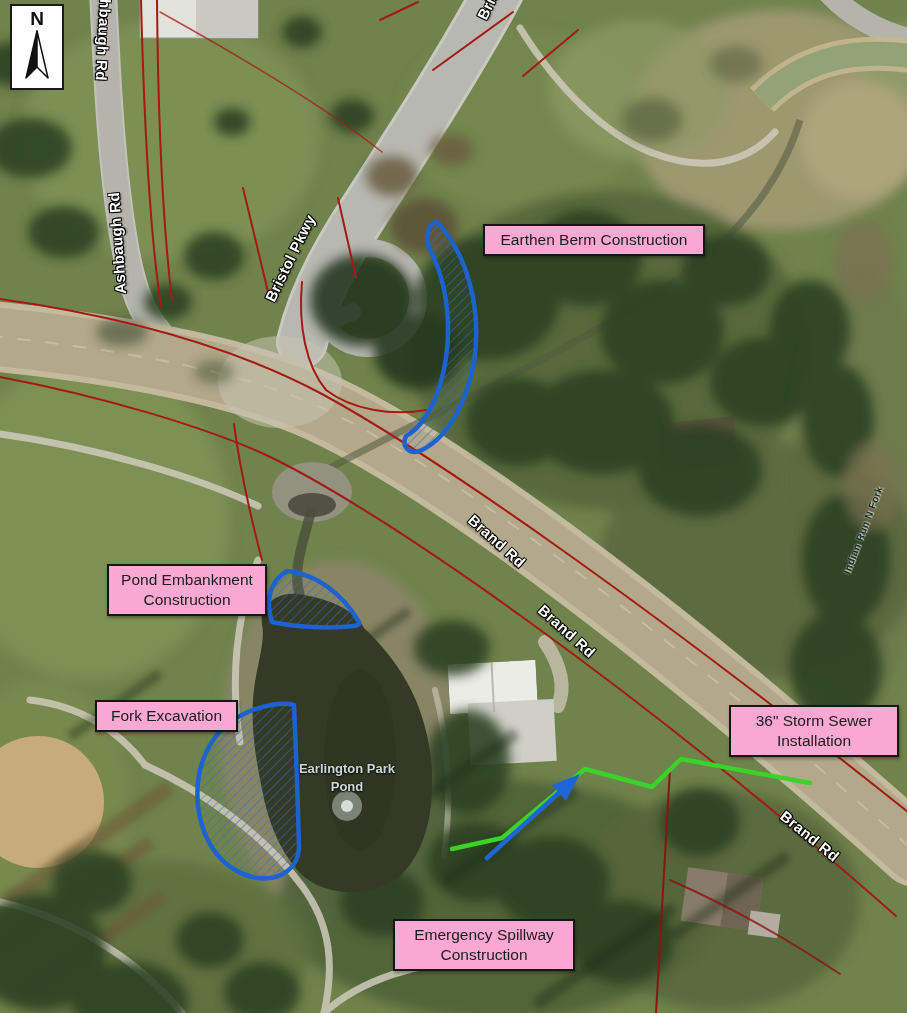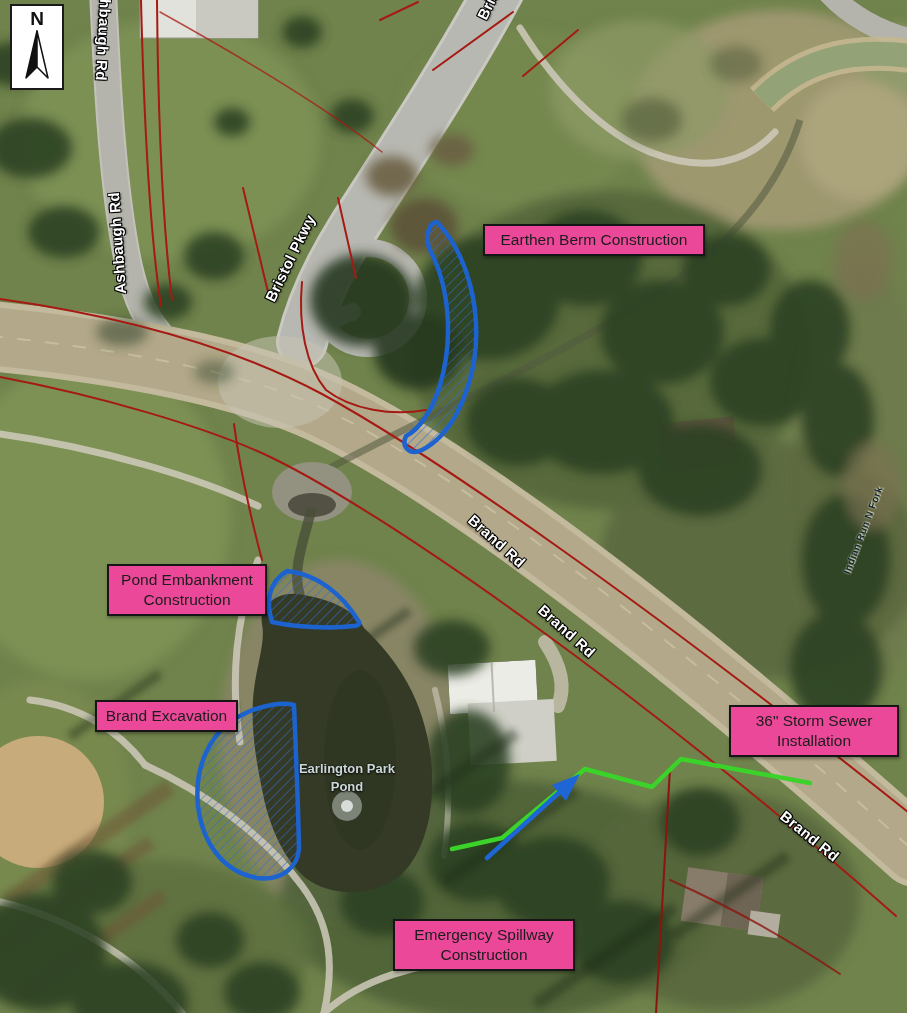--- a/index.html
+++ b/index.html
@@ -1,20 +1,20 @@
 <!DOCTYPE html>
 <html><head>
 <meta charset="utf-8">
 <style>
   html,body{margin:0;padding:0;background:#222;}
   .stage{position:relative;width:907px;height:1013px;overflow:hidden;
          font-family:"Liberation Sans",sans-serif;background:#70834c;}
   .stage svg.map{position:absolute;left:0;top:0;}
   
-  .callout{position:absolute;background:#ec4899;border:2px solid #161616;color:#1c1c1c;
+  .callout{position:absolute;background:#f9a8d4;border:2px solid #161616;color:#1c1c1c;
            font-size:15.5px;line-height:1.28;text-align:center;padding:4px 6px;
            box-sizing:border-box;box-shadow:1px 2px 3px rgba(0,0,0,.35);}
   #co-earthen{left:483px;top:224px;width:222px;}
   #co-embank{left:107px;top:521px;width:160px;margin-top:43px;}
   #co-excav{left:95px;top:700px;width:143px;}
   #co-sewer{left:729px;top:705px;width:170px;}
   #co-spill{left:393px;top:875px;width:182px;margin-top:44px;}
   
   .road-label{position:absolute;font-weight:700;color:#fff;font-size:15px;letter-spacing:.4px;
       white-space:nowrap;transform-origin:center;
@@ -235,21 +235,21 @@
 <div id="north">
   <span class="n">N</span>
   <svg width="28" height="54" viewBox="0 0 28 54">
     <polygon points="14,3 3,50 14,39" fill="#111" stroke="#111" stroke-width="1.5" stroke-linejoin="round"></polygon>
     <polygon points="14,3 25,50 14,39" fill="#fff" stroke="#111" stroke-width="1.5" stroke-linejoin="round"></polygon>
   </svg>
 </div>
 
 <div class="callout" id="co-earthen">Earthen Berm Construction</div>
 <div class="callout" id="co-embank">Pond Embankment Construction</div>
-<div class="callout" id="co-excav">Brand Excavation</div>
+<div class="callout" id="co-excav">Fork Excavation</div>
 <div class="callout" id="co-sewer">36" Storm Sewer Installation</div>
 <div class="callout" id="co-spill">Emergency Spillway Construction</div>
 
 <div class="road-label" id="rl-ash-n">Ashbaugh Rd</div>
 <div class="road-label" id="rl-ash">Ashbaugh Rd</div>
 <div class="road-label" id="rl-bristol-n">Bristol Pkwy</div>
 <div class="road-label" id="rl-bristol">Bristol Pkwy</div>
 <div class="road-label" id="rl-brand1">Brand Rd</div>
 <div class="road-label" id="rl-brand2">Brand Rd</div>
 <div class="road-label" id="rl-brand3">Brand Rd</div>

